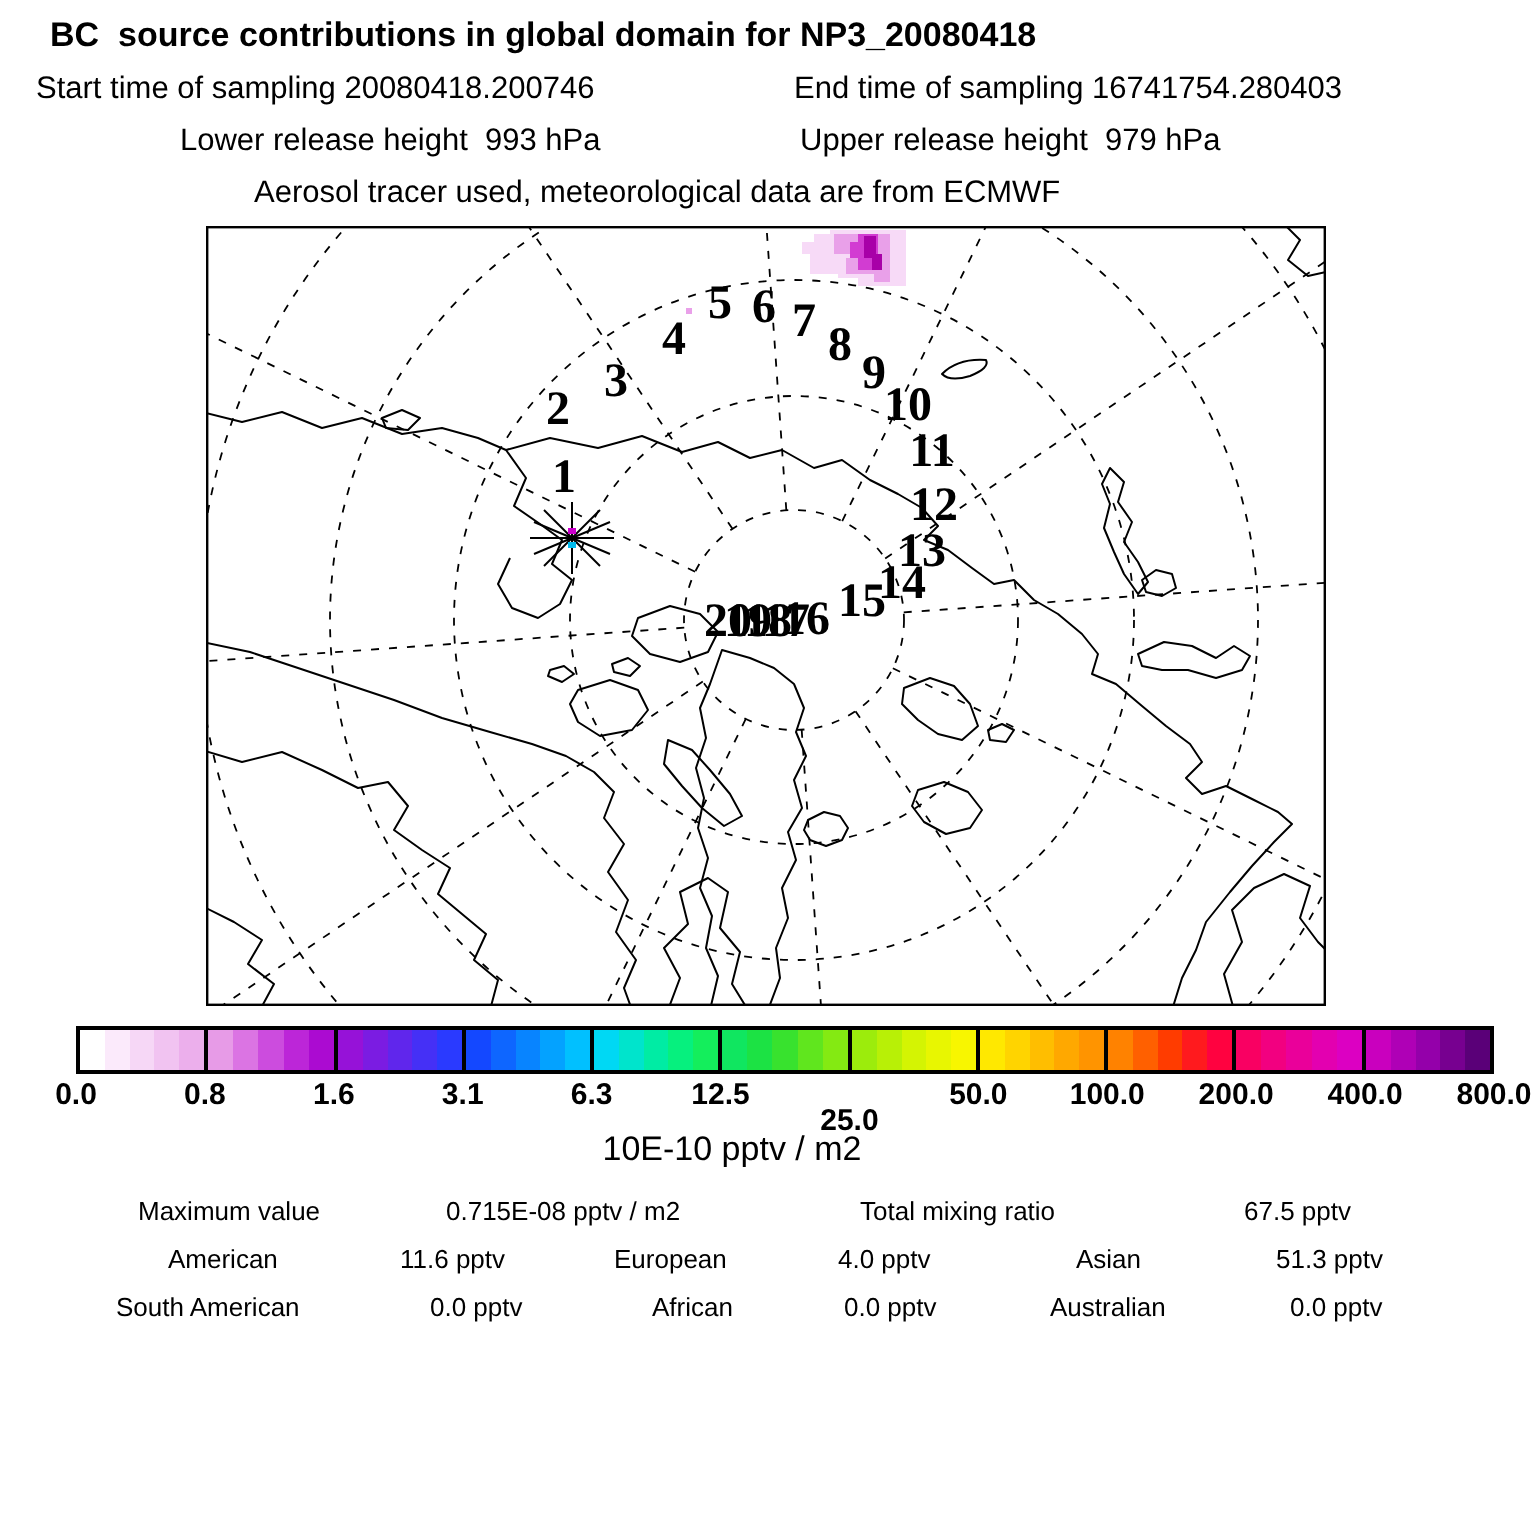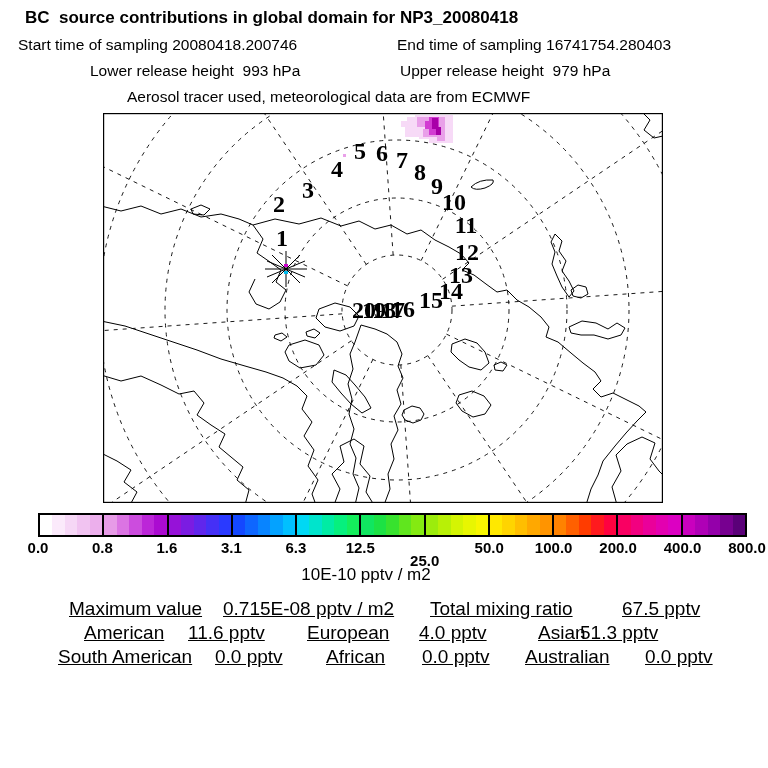--- a/index.html
+++ b/index.html
@@ -1,21 +1,21 @@
 <!DOCTYPE html>
 <html><head>
 <meta charset="utf-8">
 <style>
   html,body{margin:0;padding:0;}
   body{width:768px;height:768px;background:#fff;position:relative;
        font-family:"Liberation Sans",sans-serif;color:#000;overflow:hidden;}
   .abs{position:absolute;white-space:pre;}
   .title{font-size:17px;font-weight:bold;}
   .sub{font-size:15.5px;}
-  .stat{font-size:19px;text-decoration:underline;}
+  .stat{font-size:13px;}
   #map-wrap{position:absolute;left:103px;top:113px;width:560px;height:390px;}
   #cbar{position:absolute;left:38px;top:513px;width:709px;height:24px;
         border:2px solid #000;box-sizing:border-box;display:flex;}
   #cbar .seg{flex:1 1 0;border-left:2px solid #000;}
   #cbar .seg:first-child{border-left:none;}
   #cbar-ticks{position:absolute;left:38px;top:539px;width:709px;height:16px;}
   #cbar-ticks span{position:absolute;transform:translateX(-50%);
         font-size:15px;font-weight:bold;white-space:nowrap;}
   .unit{font-size:17px;transform:translateX(-50%);}
   svg text{font-family:"Liberation Serif",serif;font-weight:bold;}
@@ -178,24 +178,24 @@
     <span style="left: 100%;">800.0</span>
   </div>
 <div class="abs unit" style="left:366px;top:565px">10E-10 pptv / m2</div>
 
 <div class="abs stat" style="left:69px;top:598px">Maximum value</div>
 <div class="abs stat" style="left:223px;top:598px">0.715E-08 pptv / m2</div>
 <div class="abs stat" style="left:430px;top:598px">Total mixing ratio</div>
 <div class="abs stat" style="left:622px;top:598px">67.5 pptv</div>
 
 <div class="abs stat" style="left:84px;top:622px">American</div>
-<div class="abs stat" style="left:188px;top:622px">11.6 pptv</div>
+<div class="abs stat" style="left:200px;top:622px">11.6 pptv</div>
 <div class="abs stat" style="left:307px;top:622px">European</div>
 <div class="abs stat" style="left:419px;top:622px">4.0 pptv</div>
 <div class="abs stat" style="left:538px;top:622px">Asian</div>
-<div class="abs stat" style="left:580px;top:622px">51.3 pptv</div>
+<div class="abs stat" style="left:638px;top:622px">51.3 pptv</div>
 
 <div class="abs stat" style="left:58px;top:646px">South American</div>
 <div class="abs stat" style="left:215px;top:646px">0.0 pptv</div>
 <div class="abs stat" style="left:326px;top:646px">African</div>
 <div class="abs stat" style="left:422px;top:646px">0.0 pptv</div>
 <div class="abs stat" style="left:525px;top:646px">Australian</div>
 <div class="abs stat" style="left:645px;top:646px">0.0 pptv</div>
 
 </body></html>

